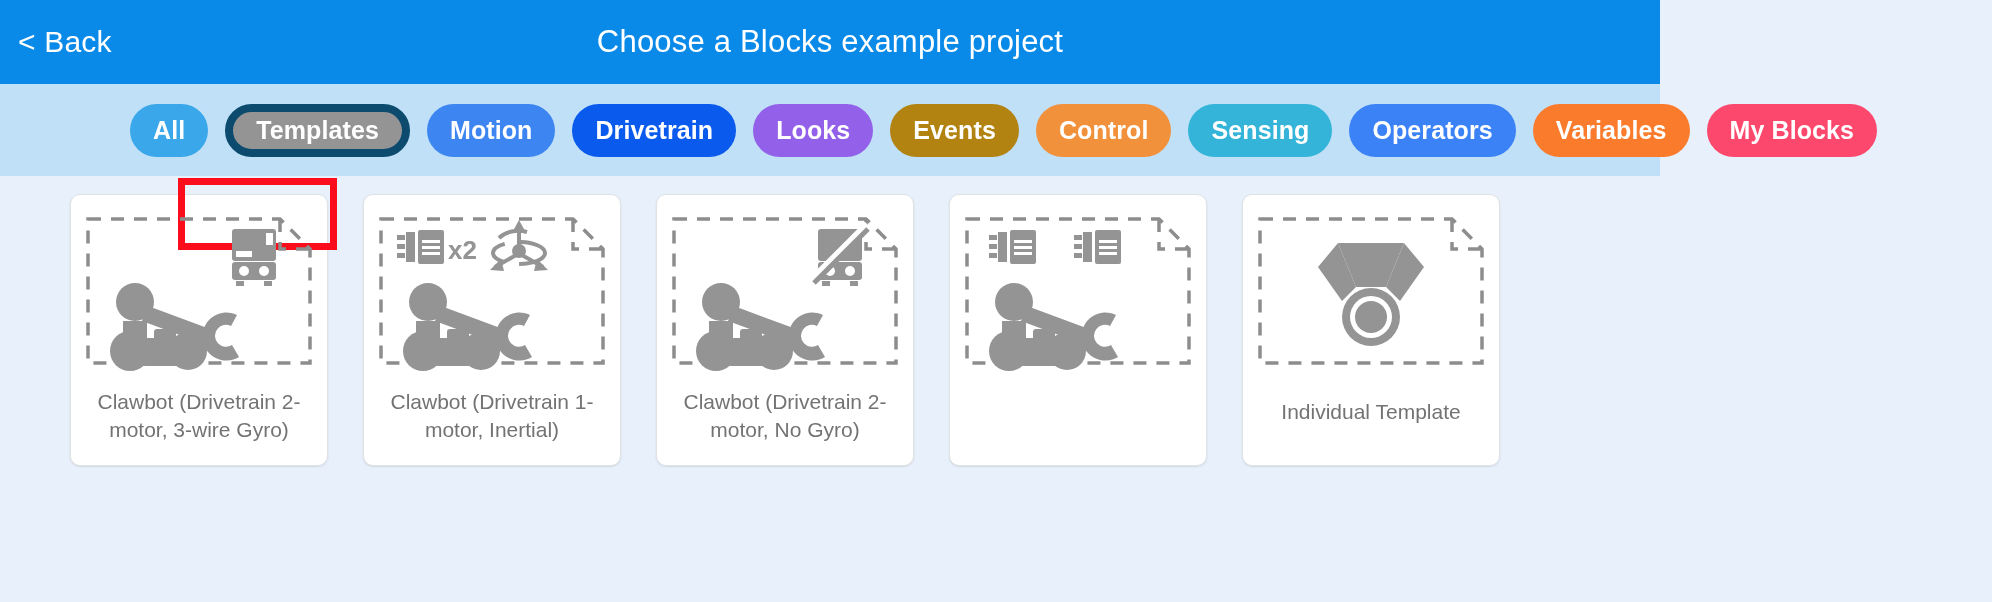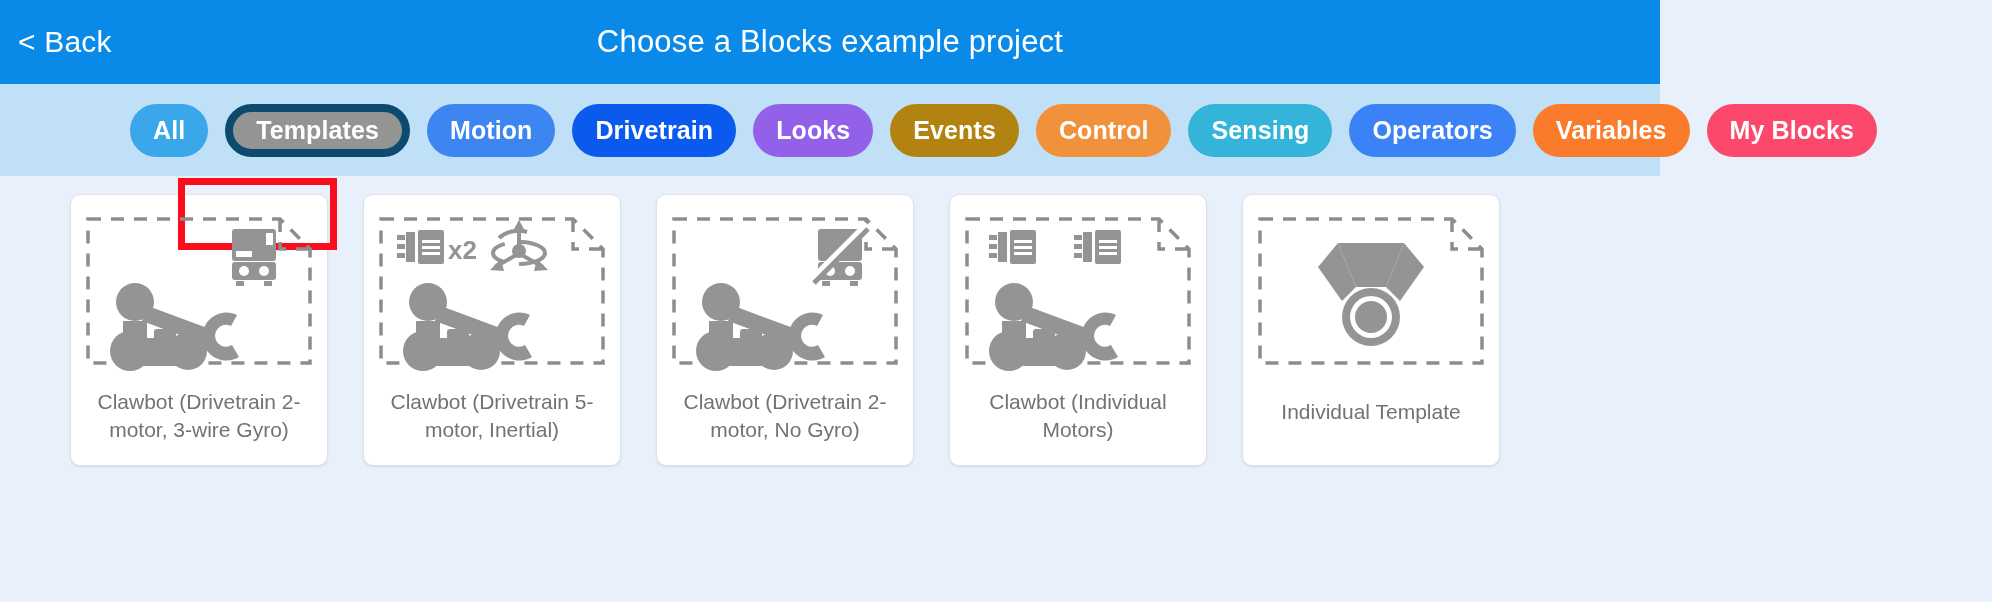--- a/index.html
+++ b/index.html
@@ -228,21 +228,21 @@
             <rect x="43" y="116" width="24" height="26"></rect>
             <path d="M68 101 L130 124 L124 139 L62 116 Z"></path>
             <circle cx="50" cy="146" r="20"></circle>
             <circle cx="108" cy="146" r="19"></circle>
             <rect x="62" y="133" width="46" height="28" rx="3"></rect>
             <rect x="74" y="124" width="22" height="12" rx="3"></rect>
             <path d="M157 110 a24 24 0 1 0 2 42 l-7 -12 a11 11 0 1 1 -1 -19 Z"></path>
           </g>
         </svg>
       </div>
-      <div class="card-label">Clawbot (Drivetrain 5-motor, Inertial)</div>
+      <div class="card-label">Clawbot (Drivetrain 1-motor, Inertial)</div>
     </div>
 
     <div class="card">
       <div class="card-thumb">
         <svg viewBox="0 0 238 168" xmlns="http://www.w3.org/2000/svg">
           <path d="M8 14 H200 L230 44 V158 H8 Z" fill="none" stroke="#8d8d8d" stroke-width="3.5" stroke-dasharray="13 10"></path>
           <path d="M200 14 V44 H230" fill="none" stroke="#8d8d8d" stroke-width="3.5" stroke-dasharray="13 10"></path>
 
           <g fill="#949494">
             <rect x="152" y="24" width="44" height="32" rx="3"></rect>
@@ -303,21 +303,20 @@
             <rect x="43" y="116" width="24" height="26"></rect>
             <path d="M68 101 L130 124 L124 139 L62 116 Z"></path>
             <circle cx="50" cy="146" r="20"></circle>
             <circle cx="108" cy="146" r="19"></circle>
             <rect x="62" y="133" width="46" height="28" rx="3"></rect>
             <rect x="74" y="124" width="22" height="12" rx="3"></rect>
             <path d="M157 110 a24 24 0 1 0 2 42 l-7 -12 a11 11 0 1 1 -1 -19 Z"></path>
           </g>
         </svg>
       </div>
-      <div class="card-label">Clawbot (Individual Motors)</div>
     </div>
 
     <div class="card">
       <div class="card-thumb">
         <svg viewBox="0 0 238 168" xmlns="http://www.w3.org/2000/svg">
           <path d="M8 14 H200 L230 44 V158 H8 Z" fill="none" stroke="#8d8d8d" stroke-width="3.5" stroke-dasharray="13 10"></path>
           <path d="M200 14 V44 H230" fill="none" stroke="#8d8d8d" stroke-width="3.5" stroke-dasharray="13 10"></path>
 
           <g fill="#949494">
             <path d="M86 38 L152 38 L134 82 L104 82 Z"></path>

